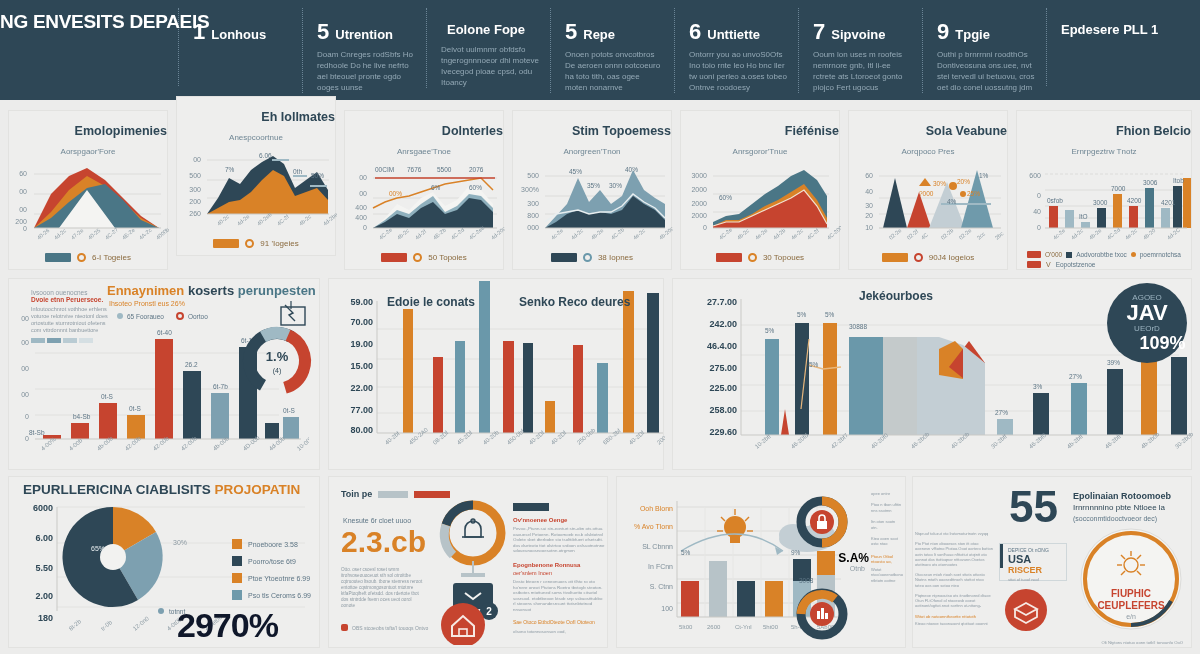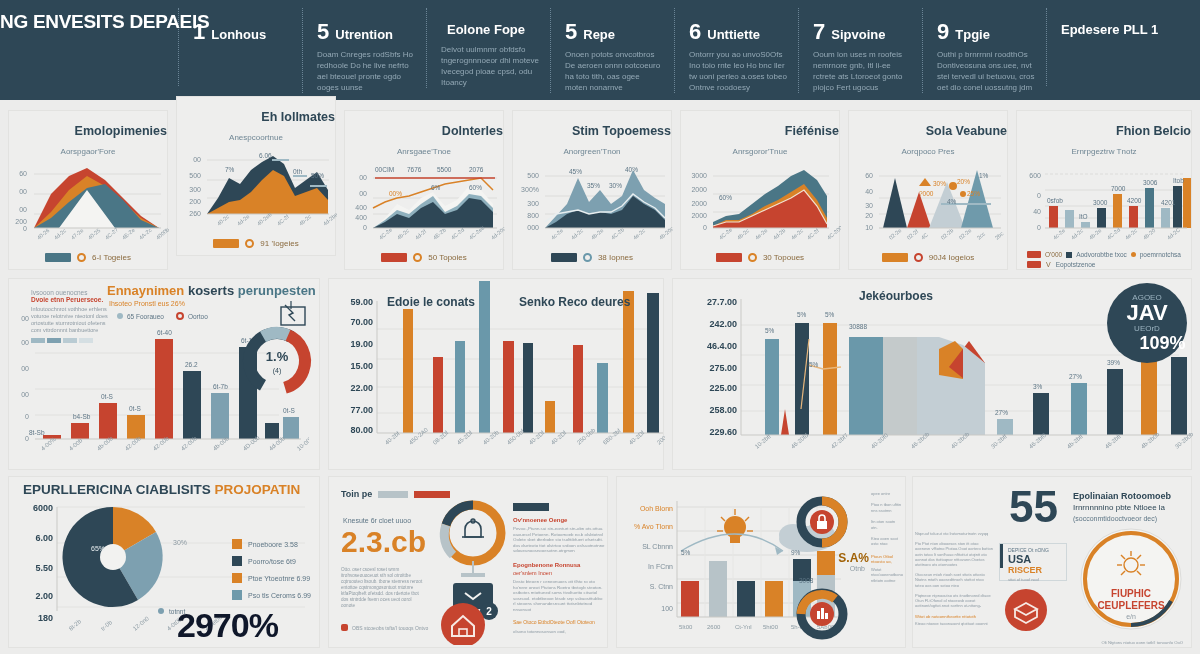--- a/index.html
+++ b/index.html
@@ -857,21 +857,21 @@
         <circle cx="27" cy="27" r="21" fill="none" stroke="#2e4756" stroke-width="9"></circle>
         <path d="M6 27 A21 21 0 0 1 40 12" fill="none" stroke="#d98227" stroke-width="9"></path>
         <circle cx="27" cy="27" r="12" fill="#c6442f"></circle>
         <g>
           <rect x="22" y="24" width="3" height="8" fill="#fff"></rect>
           <rect x="26" y="21" width="3" height="11" fill="#fff"></rect>
           <rect x="30" y="26" width="3" height="6" fill="#fff"></rect>
         </g>
       </svg>
     </div>
-    <div style="position:absolute; right:36px; top:74px; font-size:12px; font-weight:bold; color:#a16207; filter:blur(.4px);">S.A%</div>
+    <div style="position:absolute; right:36px; top:74px; font-size:12px; font-weight:bold; color:#000000; filter:blur(.4px);">S.A%</div>
     <div style="position:absolute; right:40px; top:88px; font-size:7px; color:#8d9aa3; filter:blur(.5px);">Otnb</div>
     <div style="position:absolute; right:2px; top:14px; width:32px;">
       <div class="ptxt-sm" style="font-size:4px;line-height:5.4px;">opee ontre</div>
       <div class="ptxt-sm" style="font-size:4px;line-height:5.4px;margin-top:6px;">Ptoo n tbon ufttin nns ssotmn</div>
       <div class="ptxt-sm" style="font-size:4px;line-height:5.4px;margin-top:6px;">Itn  oton sootn otn.</div>
       <div class="ptxt-sm" style="font-size:4px;line-height:5.4px;margin-top:6px;">Kteo ooen soot osto ntoo</div>
       <div style="font-size:4.2px;color:#d98227;margin-top:7px;filter:blur(.5px);">Ptoun Otbol ntoosto uo,</div>
       <div class="ptxt-sm" style="font-size:4px;line-height:5.4px;margin-top:3px;">Wotot ntoo'ooeenotbono ntbtotn oottne</div>
     </div>
   </div>

